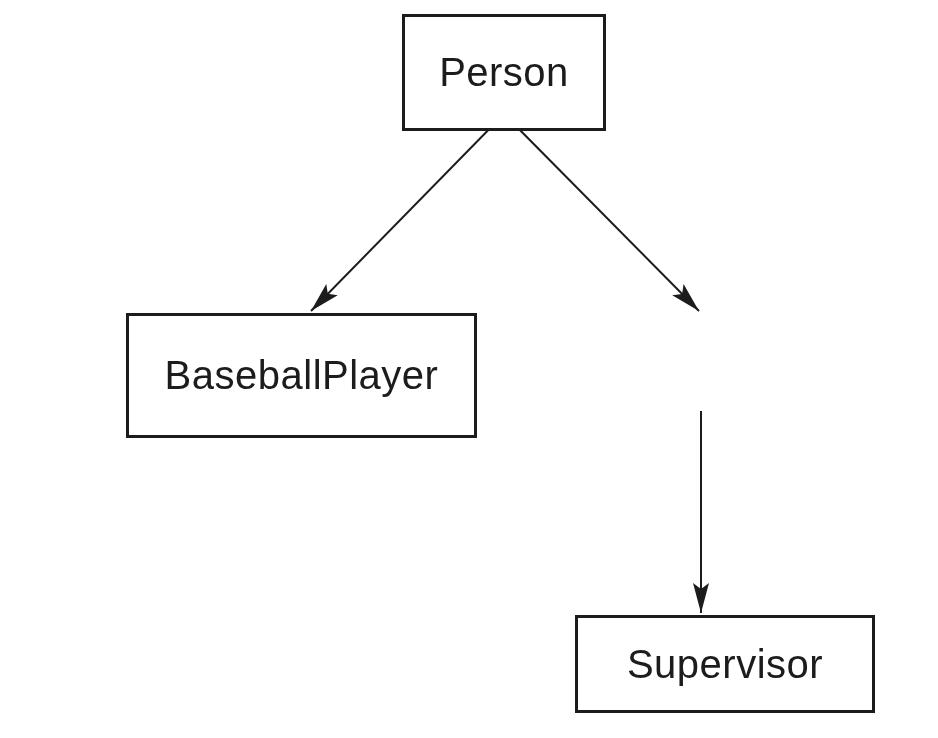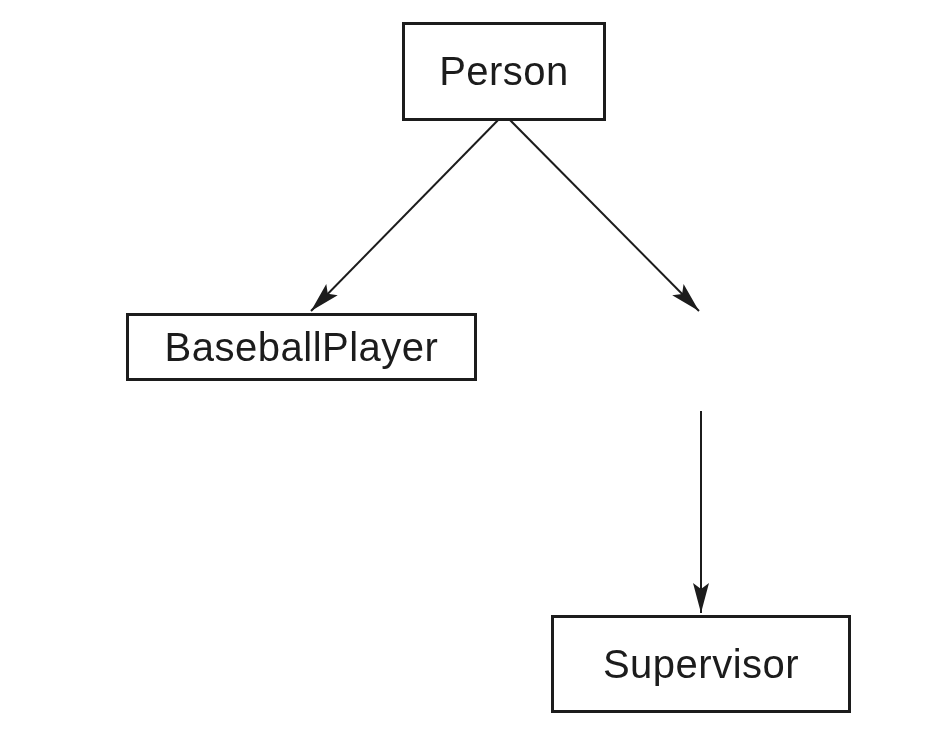--- a/index.html
+++ b/index.html
@@ -31,24 +31,24 @@
     align-items: center;
     justify-content: center;
   }
   .node-label {
     font-size: 40px;
     letter-spacing: 0.5px;
     color: #1c1c1c;
     white-space: nowrap;
     user-select: none;
   }
-  .node-person          { left: 402px; top: 22px;  width: 204px; height: 99px; text-align: center; }
-  .node-baseball-player { left: 126px; top: 313px; width: 351px; height: 68px; }
+  .node-person          { left: 402px; top: 14px;  width: 204px; height: 117px; text-align: center; }
+  .node-baseball-player { left: 126px; top: 313px; width: 351px; height: 125px; }
   .node-employee        { left: 576px; top: 313px; width: 251px; height: 97px; }
-  .node-supervisor      { left: 551px; top: 615px; width: 300px; height: 98px; }
+  .node-supervisor      { left: 575px; top: 615px; width: 300px; height: 98px; }
   .edge {
     stroke: #1c1c1c;
     stroke-width: 2;
   }
 </style>
 </head>
 <body>
 
 <div class="canvas">
 

